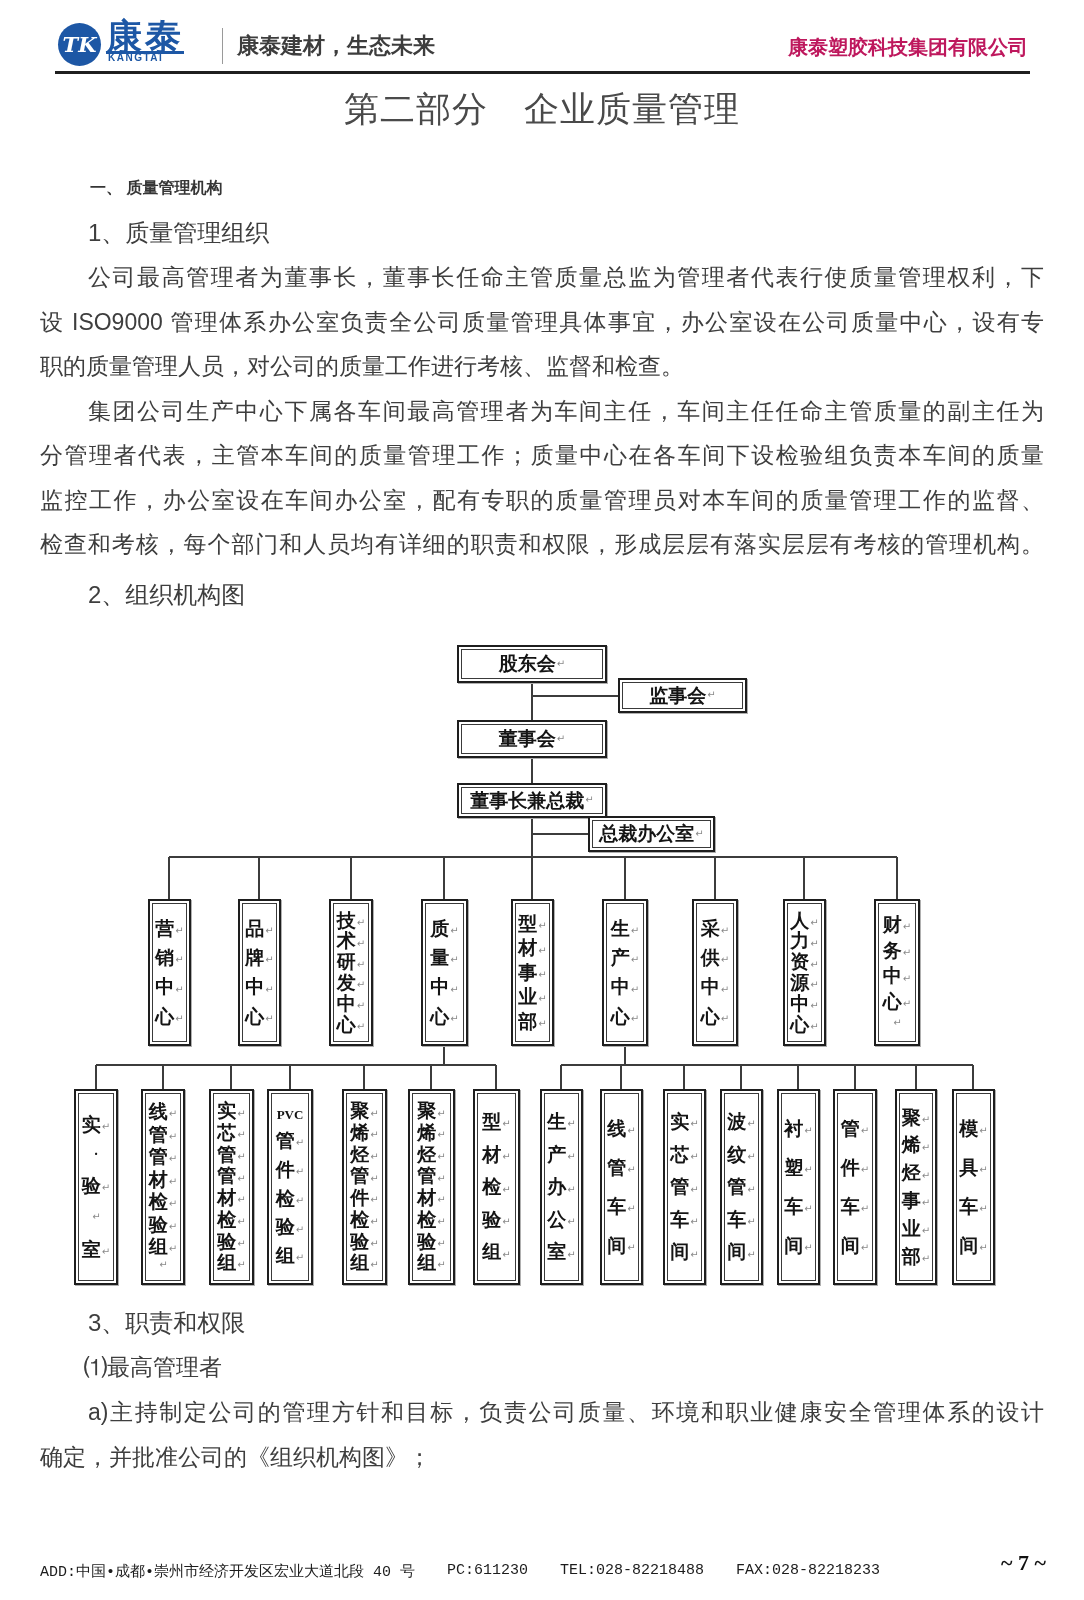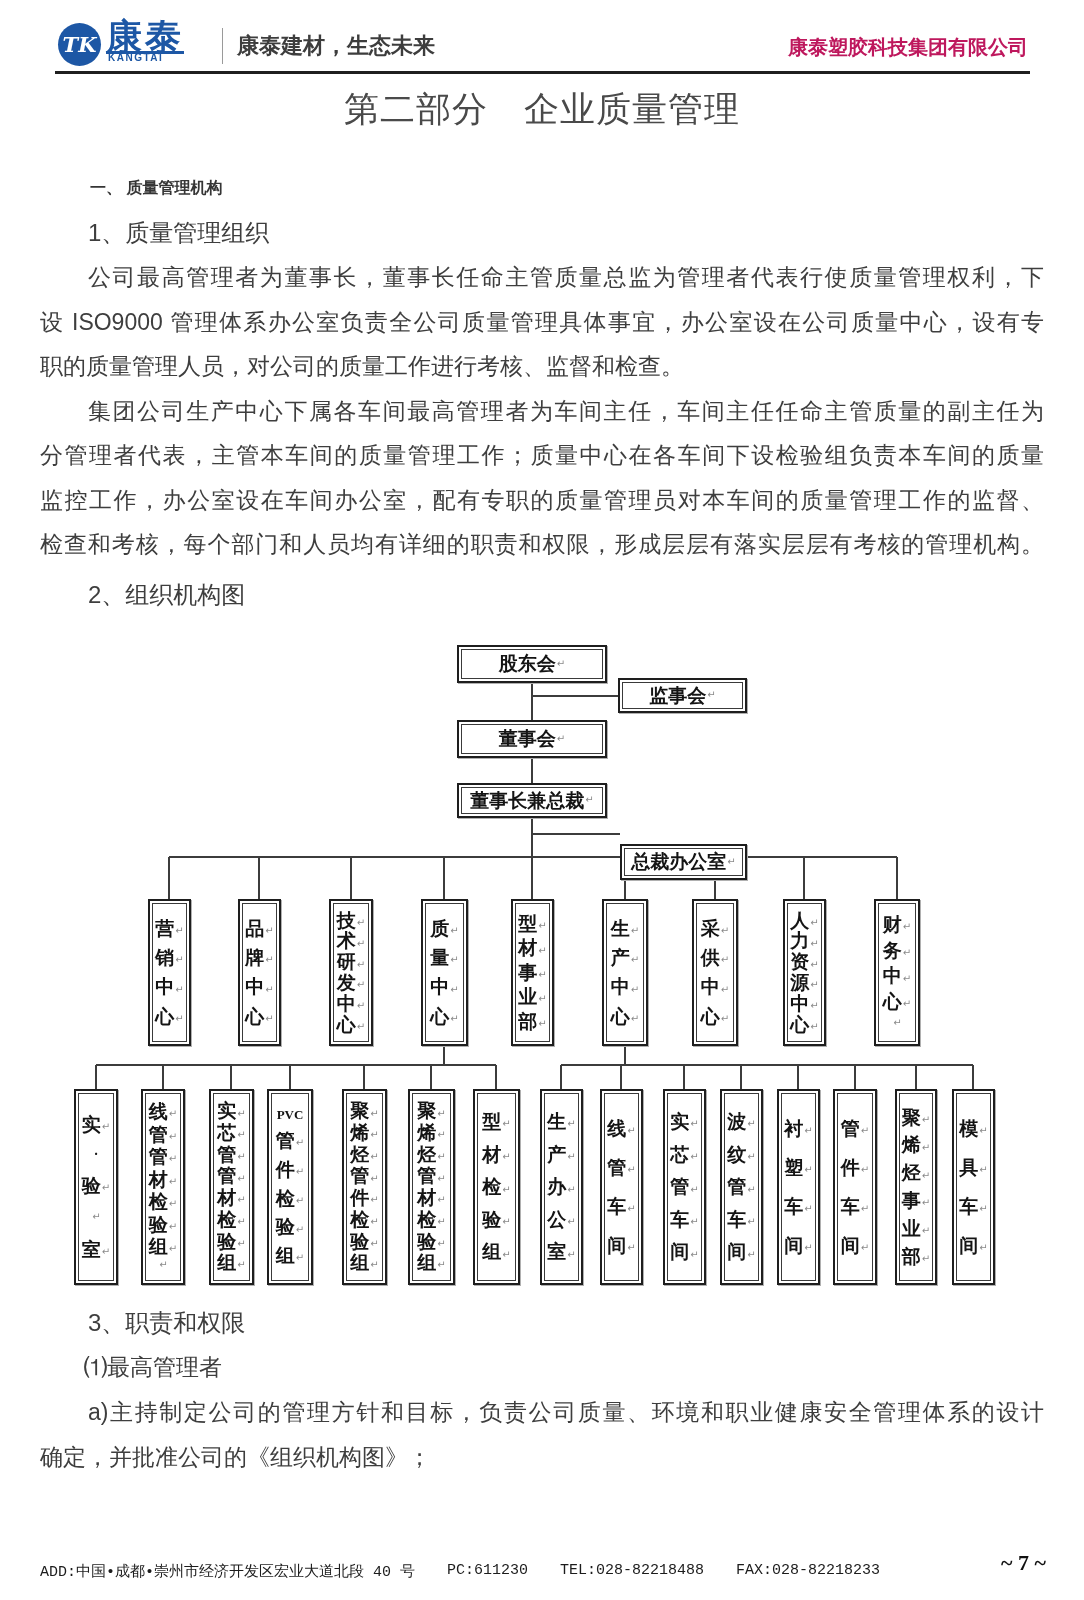--- a/index.html
+++ b/index.html
@@ -165,21 +165,21 @@
           <span class="ch">董事会</span>
           <span class="ret">↵</span>
         </div>
       </div>
       <div class="obox" style="left: 457px; top: 153px; width: 150px; height: 35px;">
         <div class="obox-in">
           <span class="ch">董事长兼总裁</span>
           <span class="ret">↵</span>
         </div>
       </div>
-      <div class="obox" style="left: 620px; top: 186px; width: 127px; height: 36px; margin-top: 28px;">
+      <div class="obox" style="left: 588px; top: 186px; width: 127px; height: 36px;">
         <div class="obox-in">
           <span class="ch">总裁办公室</span>
           <span class="ret">↵</span>
         </div>
       </div>
       <div class="obox vbox" style="left: 148px; top: 269px; width: 43px; height: 147px;">
         <div class="obox-in">
           <div class="vc">
             <span class="ch">营</span>
             <span class="ret">↵</span>

